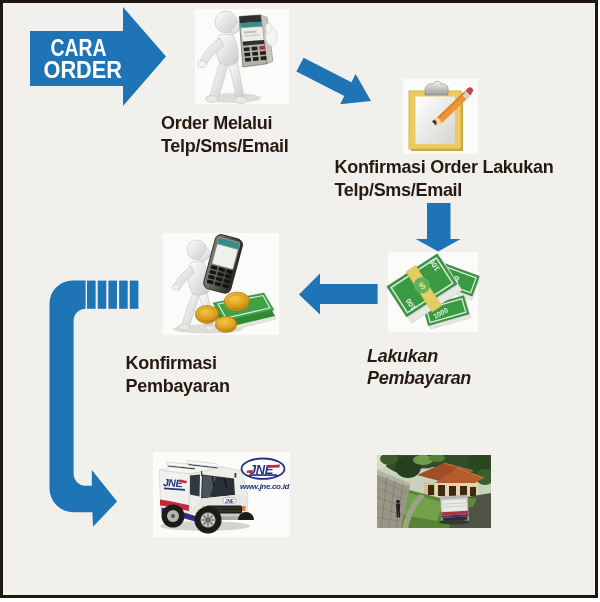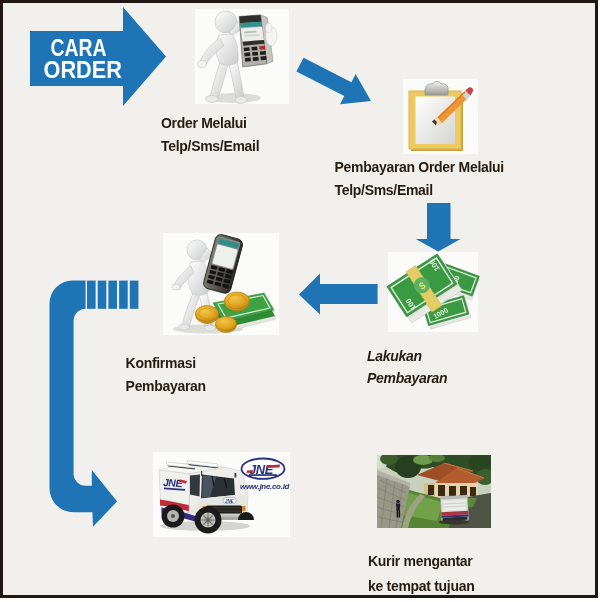--- a/index.html
+++ b/index.html
@@ -1,16 +1,16 @@
 <!DOCTYPE html>
 <html><head><meta charset="utf-8"><style>
 html,body{margin:0;padding:0;background:#fff;}
 #page{position:relative;width:600px;height:602px;background:#fff;font-family:"Liberation Sans",sans-serif;overflow:hidden;}
 #frame{position:absolute;left:0;top:0;width:592px;height:592px;border:3px solid #201712;background:#f2f0ec;}
-.t{position:absolute;font-weight:bold;color:#251b11;font-size:14px;letter-spacing:-0.3px;line-height:22.5px;white-space:pre;}
+.t{position:absolute;font-weight:bold;color:#251b11;font-size:18px;letter-spacing:-0.3px;line-height:22.5px;white-space:pre;}
 .t2{line-height:25.5px;}
 .wbox{position:absolute;background:#fbfbf9;}
 </style></head>
 <body>
 <div id="page">
 <div id="frame"></div>
 
 <div class="wbox" style="left:195px;top:9px;width:94px;height:95px;"></div>
 <div class="wbox" style="left:163px;top:233px;width:116px;height:102px;"></div>
 <div class="wbox" style="left:388px;top:252px;width:90px;height:80px;"></div>
@@ -343,21 +343,19 @@
     <line x1="66" y1="51.5" x2="89" y2="51.5" stroke="#c6c6c1" stroke-width="0.8"></line>
     <rect x="64" y="56.5" width="27" height="3.5" fill="#ad3340"></rect>
     <rect x="64" y="60" width="27" height="2.2" fill="#3d3276"></rect>
     <rect x="65" y="62.2" width="25" height="3.3" fill="#2c2c28"></rect>
   </g>
   <ellipse cx="77" cy="67" rx="15" ry="2.5" fill="#343830"></ellipse>
 </svg>
 
 <div class="t" style="left:161px;top:112px;">Order Melalui
 Telp/Sms/Email</div>
-<div class="t" style="left:334.5px;top:156.3px;">Pembayaran Order Melalui
+<div class="t" style="left:334.5px;top:156.3px;">Konfirmasi Order Lakukan
 Telp/Sms/Email</div>
 <div class="t" style="left:367px;top:344.8px;font-style:italic;">Lakukan
 Pembayaran</div>
 <div class="t" style="left:125.6px;top:352px;">Konfirmasi
 Pembayaran</div>
-<div class="t t2" style="left:368px;top:548.8px;">Kurir mengantar
-ke tempat tujuan</div>
 
 </div>
 </body></html>

